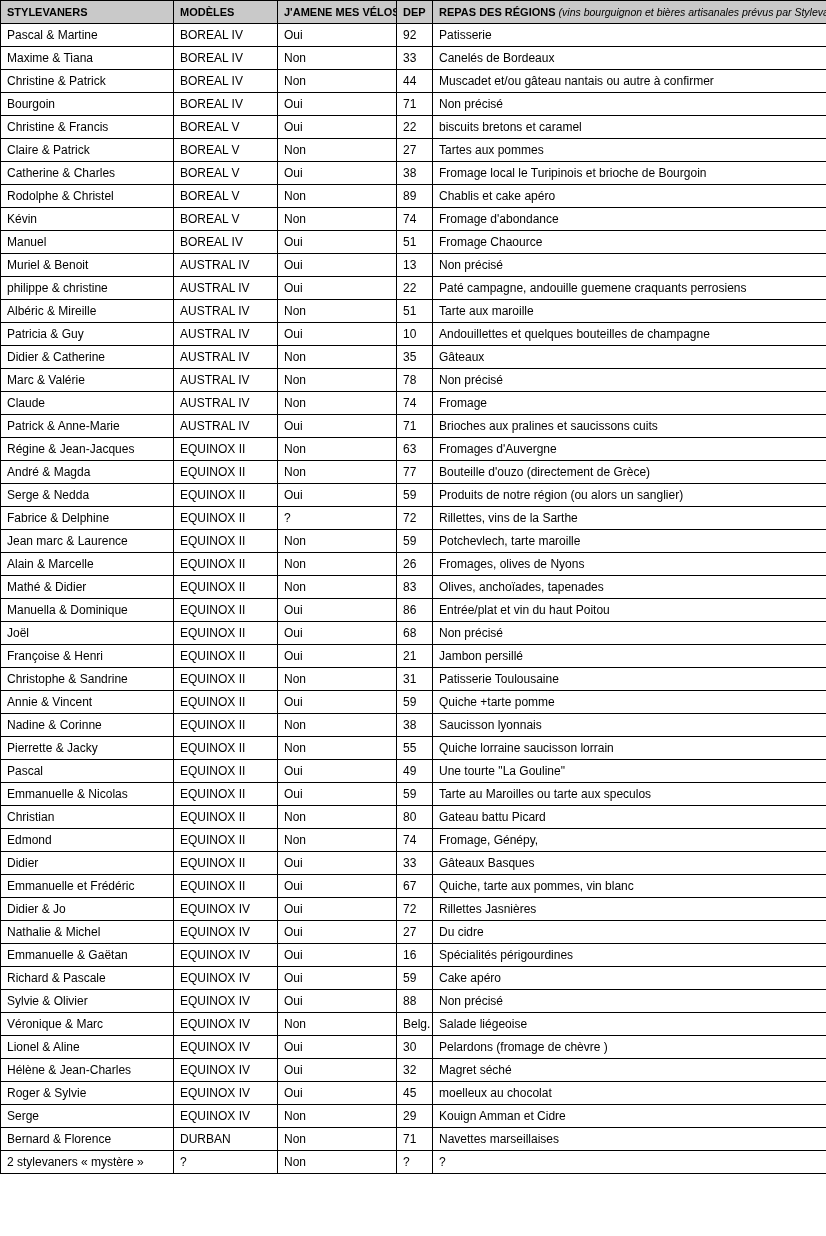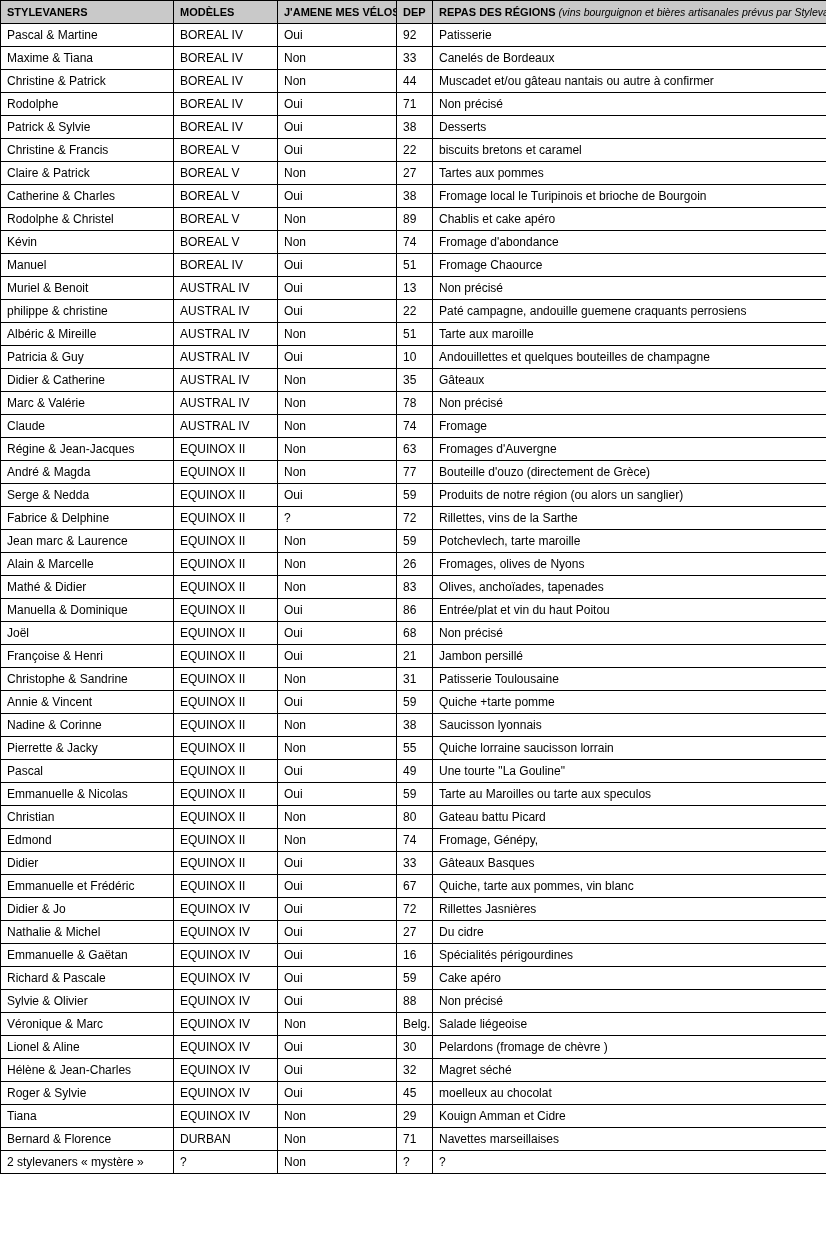--- a/index.html
+++ b/index.html
@@ -79,34 +79,27 @@
         <td>Canelés de Bordeaux</td>
       </tr>
       <tr>
         <td>Christine &amp; Patrick</td>
         <td>BOREAL IV</td>
         <td>Non</td>
         <td>44</td>
         <td>Muscadet et/ou gâteau nantais ou autre à confirmer</td>
       </tr>
       <tr>
-        <td>Rodolphe</td>
+        <td>Bourgoin</td>
         <td>BOREAL IV</td>
         <td>Oui</td>
         <td>71</td>
         <td>Non précisé</td>
       </tr>
       <tr>
-        <td>Patrick &amp; Sylvie</td>
-        <td>BOREAL IV</td>
-        <td>Oui</td>
-        <td>38</td>
-        <td>Desserts</td>
-      </tr>
-      <tr>
         <td>Christine &amp; Francis</td>
         <td>BOREAL V</td>
         <td>Oui</td>
         <td>22</td>
         <td>biscuits bretons et caramel</td>
       </tr>
       <tr>
         <td>Claire &amp; Patrick</td>
         <td>BOREAL V</td>
         <td>Non</td>
@@ -182,20 +175,27 @@
         <td>Non</td>
         <td>78</td>
         <td>Non précisé</td>
       </tr>
       <tr>
         <td>Claude</td>
         <td>AUSTRAL IV</td>
         <td>Non</td>
         <td>74</td>
         <td>Fromage</td>
+      </tr>
+      <tr>
+        <td>Patrick &amp; Anne-Marie</td>
+        <td>AUSTRAL IV</td>
+        <td>Oui</td>
+        <td>71</td>
+        <td>Brioches aux pralines et saucissons cuits</td>
       </tr>
       <tr>
         <td>Régine &amp; Jean-Jacques</td>
         <td>EQUINOX II</td>
         <td>Non</td>
         <td>63</td>
         <td>Fromages d'Auvergne</td>
       </tr>
       <tr>
         <td>André &amp; Magda</td>
@@ -387,21 +387,21 @@
         <td>Magret séché</td>
       </tr>
       <tr>
         <td>Roger &amp; Sylvie</td>
         <td>EQUINOX IV</td>
         <td>Oui</td>
         <td>45</td>
         <td>moelleux au chocolat</td>
       </tr>
       <tr>
-        <td>Tiana</td>
+        <td>Serge</td>
         <td>EQUINOX IV</td>
         <td>Non</td>
         <td>29</td>
         <td>Kouign Amman et Cidre</td>
       </tr>
       <tr>
         <td>Bernard &amp; Florence</td>
         <td>DURBAN</td>
         <td>Non</td>
         <td>71</td>

